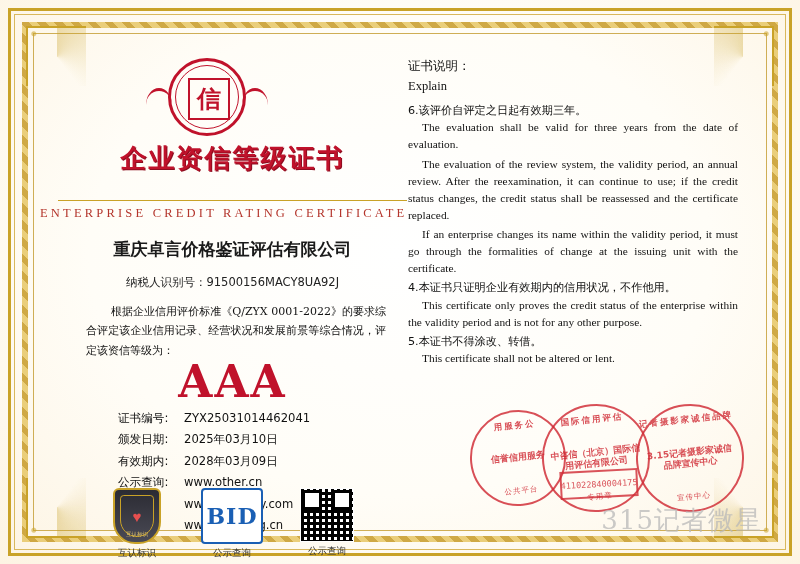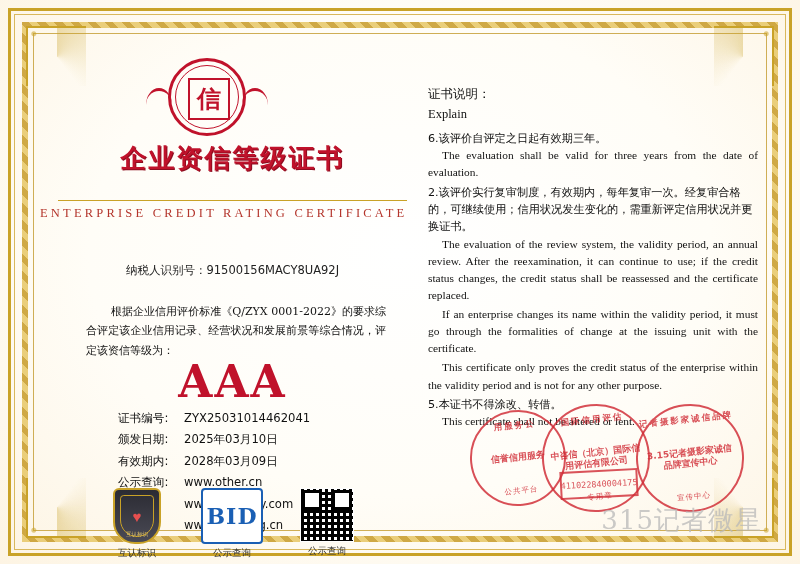--- a/index.html
+++ b/index.html
@@ -46,21 +46,21 @@
     border-top:2px solid #c9a227;border-left:2px solid #c9a227;
   }
   .corner.tl{left:26px;top:26px;}
   .corner.tr{right:26px;top:26px;transform:scaleX(-1);}
   .corner.bl{left:26px;bottom:26px;transform:scaleY(-1);}
   .corner.br{right:26px;bottom:26px;transform:scale(-1,-1);}
 
   
   .content{position:absolute;left:40px;top:40px;right:40px;bottom:40px;}
   .left-col{position:absolute;left:0;top:0;width:385px;height:100%;}
-  .right-col{position:absolute;left:388px;top:18px;width:330px;margin-top:28px;}
+  .right-col{position:absolute;left:368px;top:18px;width:330px;}
 
   
   .emblem{
     position:absolute;left:128px;top:18px;width:78px;height:78px;
   }
   .emblem .ring{
     position:absolute;inset:0;border:3px solid #c0122b;border-radius:50%;
   }
   .emblem .ring2{
     position:absolute;inset:7px;border:1px solid #c0122b;border-radius:50%;
@@ -91,21 +91,21 @@
   .title-en{
     position:absolute;left:0;top:166px;width:385px;
     font-family:"Liberation Serif", serif;
     font-size:12.5px;letter-spacing:3.2px;color:#b4352c;
   }
   .company{
     position:absolute;left:0;top:198px;width:385px;text-align:center;
     font-family:"DejaVu Serif", serif;font-size:17px;font-weight:bold;color:#1a1a1a;
   }
   .taxid{
-    position:absolute;left:0;top:223px;width:385px;text-align:center;
+    position:absolute;left:0;top:235px;width:385px;text-align:center;
     font-family:"DejaVu Sans", sans-serif;font-size:11.5px;color:#222;
   }
   .body-text{
     position:absolute;left:46px;top:262px;width:300px;
     font-family:"DejaVu Serif", serif;font-size:11px;line-height:1.75;
     color:#111;text-align:justify;text-indent:25px;
   }
   .grade{
     position:absolute;left:0;top:316px;width:385px;text-align:center;
     font-family:"DejaVu Serif", serif;font-size:44px;font-weight:bold;
@@ -233,20 +233,21 @@
         <div class="ring2"></div>
         <div class="wing l"></div>
         <div class="wing r"></div>
         <div class="box">信</div>
       </div>
 
       <div class="title-cn">企业资信等级证书</div>
       <div class="title-rule"></div>
       <div class="title-en">ENTERPRISE CREDIT RATING CERTIFICATE</div>
 
+      <div class="company">重庆卓言价格鉴证评估有限公司</div>
       <div class="taxid">
         <span>纳税人识别号：</span><span>91500156MACY8UA92J</span>
       </div>
 
       <div class="body-text">根据企业信用评价标准《Q/ZYX 0001-2022》的要求综合评定该企业信用记录、经营状况和发展前景等综合情况，评定该资信等级为：</div>
 
       <div class="grade">AAA</div>
 
       <div class="meta">
         <div class="row">
@@ -290,27 +291,27 @@
 
     <div class="right-col">
       <div class="explain-title">证书说明：</div>
       <div class="explain-sub">Explain</div>
 
       <div class="ex-item">
         <div class="ex-cn">6.该评价自评定之日起有效期三年。</div>
         <div class="ex-en">The evaluation shall be valid for three years from the date of evaluation.</div>
       </div>
       <div class="ex-item">
-        <div class="ex-cn">2.该评价实行复审制度，有效期内，每年复审一次。经复审合格的，可继续使用；信用状况发生变化的，需重新评定信用状况并更换证书。</div>
         <div class="ex-en">The evaluation of the review system, the validity period, an annual review. After the reexamination, it can continue to use; if the credit status changes, the credit status shall be reassessed and the certificate replaced.</div>
       </div>
       <div class="ex-item">
         <div class="ex-en">If an enterprise changes its name within the validity period, it must go through the formalities of change at the issuing unit with the certificate.</div>
       </div>
       <div class="ex-item">
+        <div class="ex-cn">4.本证书只证明企业有效期内的信用状况，不作他用。</div>
         <div class="ex-en">This certificate only proves the credit status of the enterprise within the validity period and is not for any other purpose.</div>
       </div>
       <div class="ex-item">
         <div class="ex-cn">5.本证书不得涂改、转借。</div>
         <div class="ex-en">This certificate shall not be altered or lent.</div>
       </div>
     </div>
 
   </div>
 

